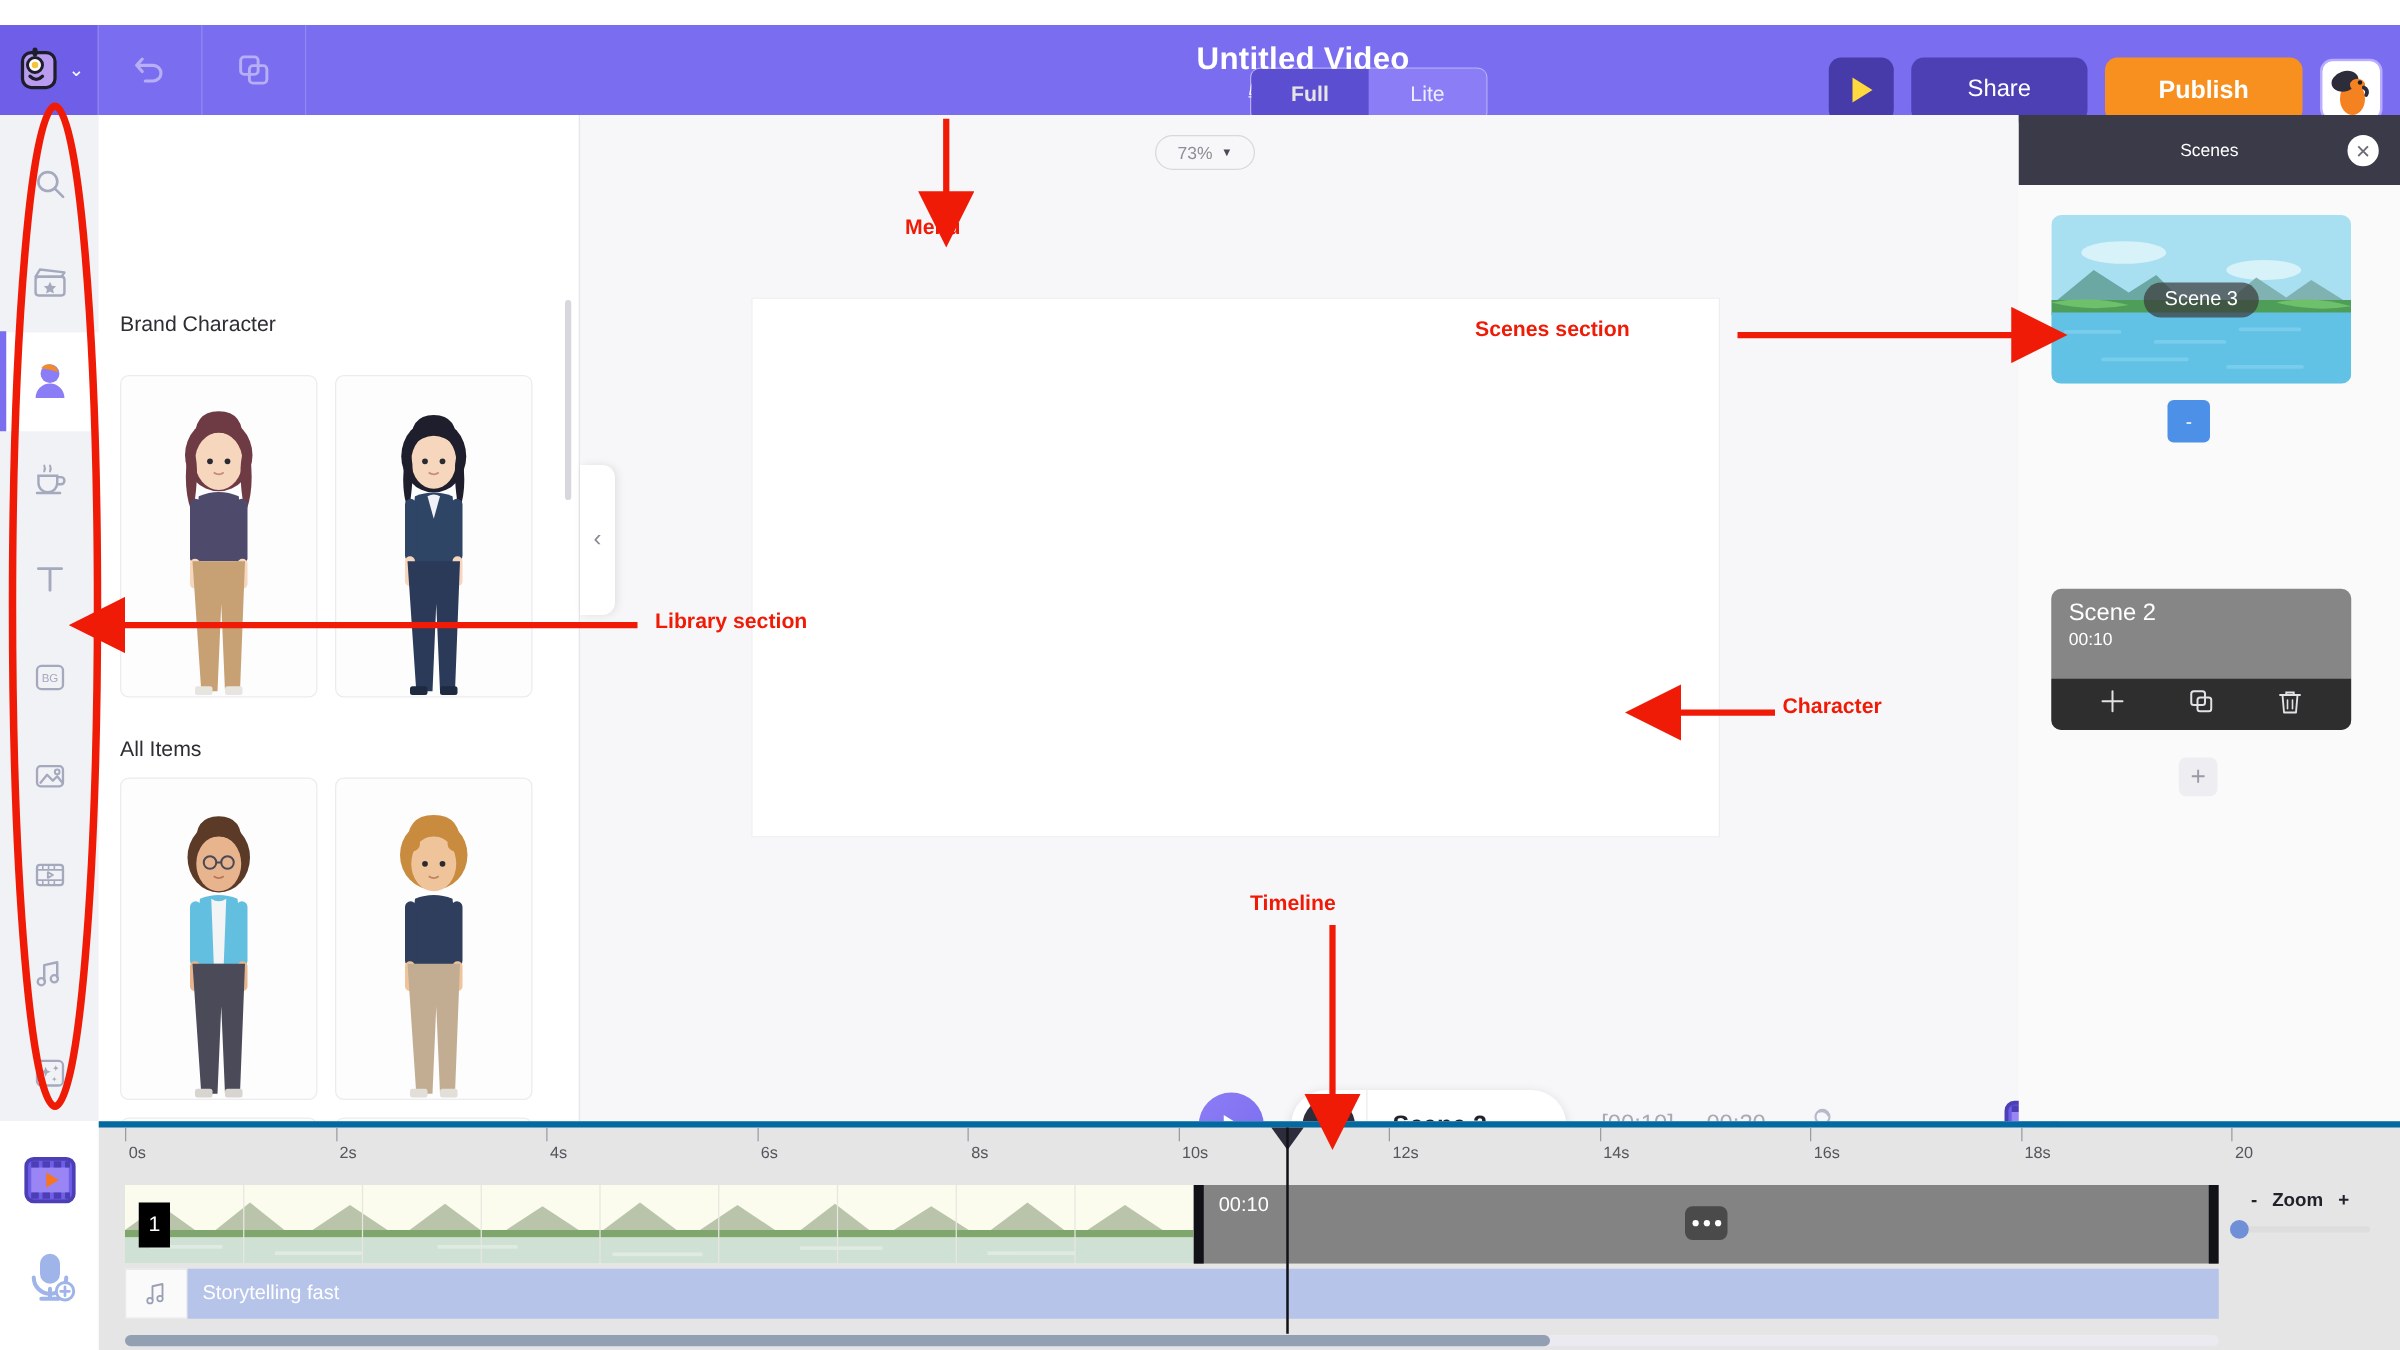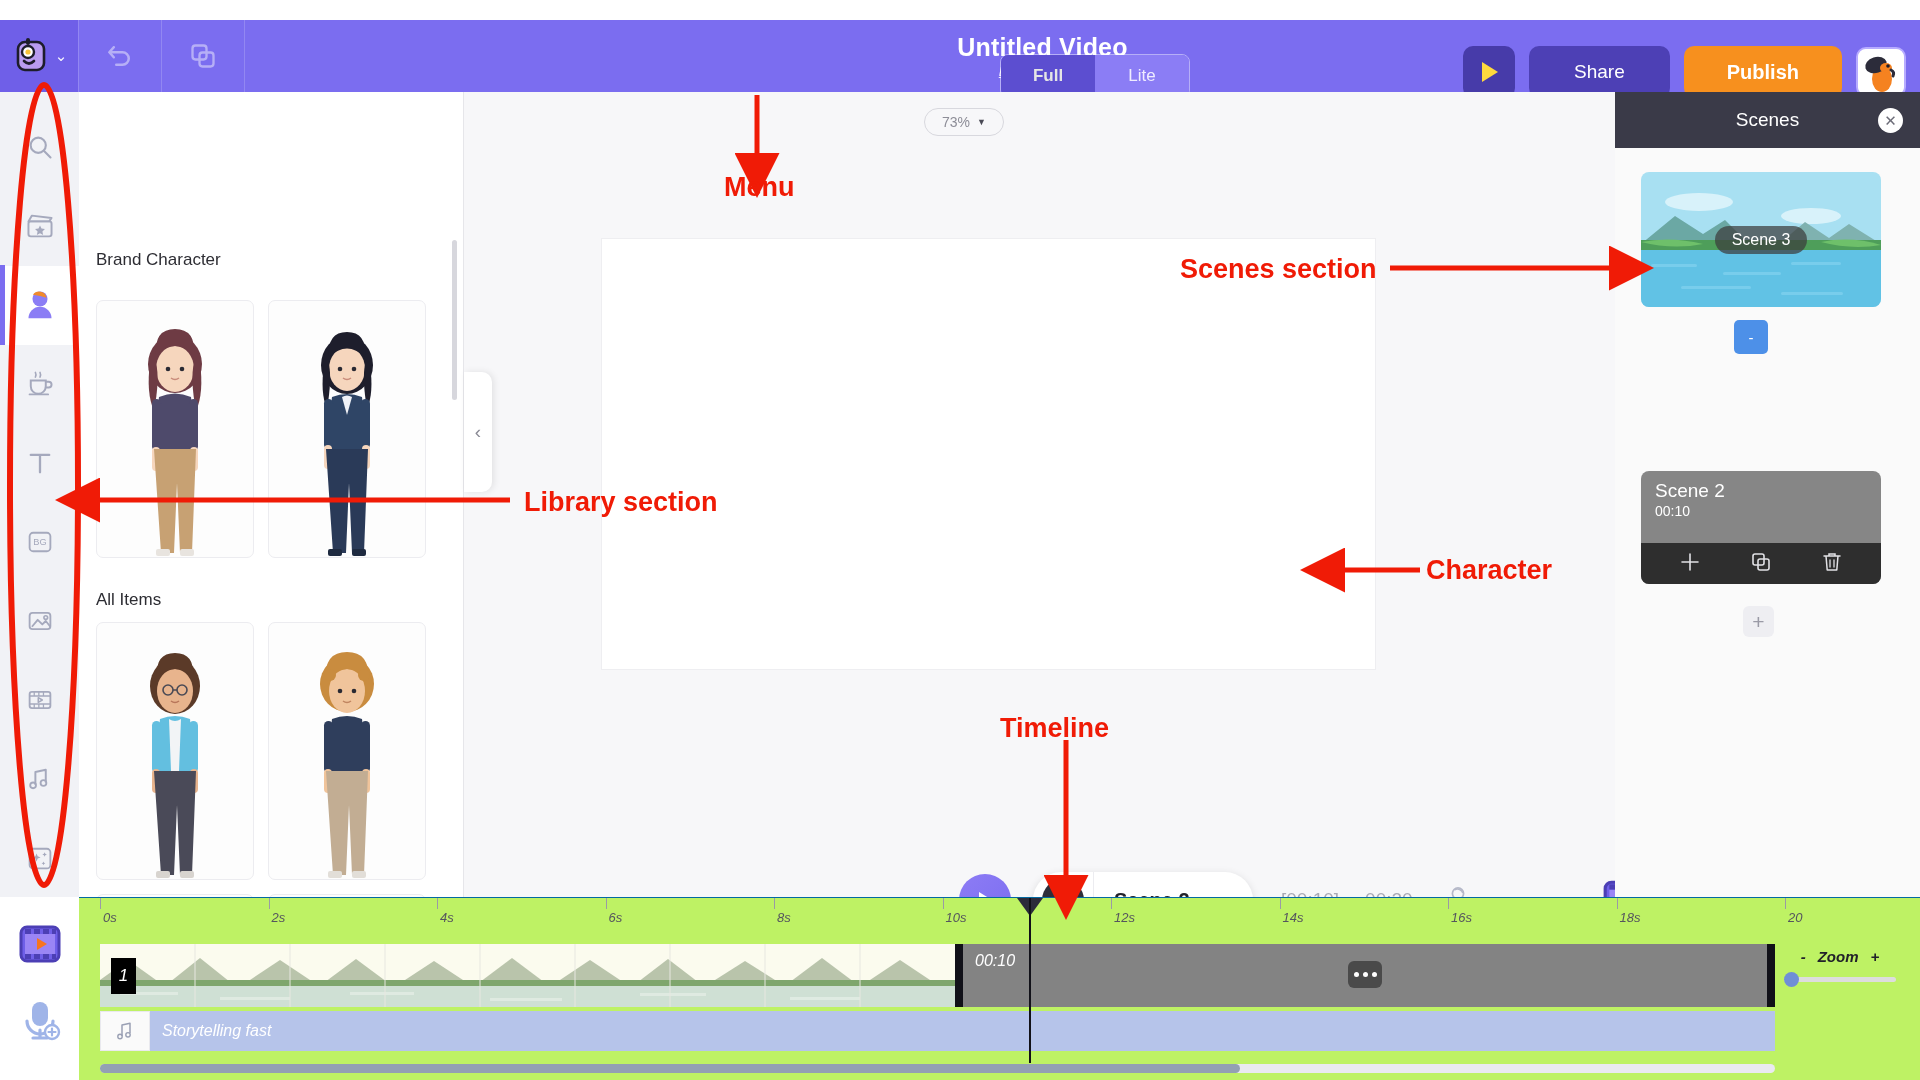--- a/index.html
+++ b/index.html
@@ -174,21 +174,21 @@
 
   
   .scenes {
     position: absolute; left: 1615px; top: 92px; width: 305px; height: 805px;
     background: #fafafa;
   }
   .scenes-head {
     height: 56px; background: #3a3a48; display: flex; align-items: center; justify-content: center;
     position: relative;
   }
-  .scenes-title { color: #ffffff; font-size: 19px; }
+  .scenes-title { color: #ffffff; font-size: 14px; }
   .scenes-close {
     position: absolute; right: 17px; top: 16px; width: 25px; height: 25px;
     border-radius: 50%; background: #ffffff; display: flex; align-items: center;
     justify-content: center; color: #6c6c78; font-size: 15px;
   }
   .scene-thumb {
     position: absolute; left: 26px; top: 80px; width: 240px; height: 135px;
     border-radius: 8px; overflow: hidden;
     display: flex; align-items: center; justify-content: center;
   }
@@ -214,21 +214,21 @@
   }
   .scene-add {
     position: absolute; left: 128px; top: 514px; width: 31px; height: 31px;
     border-radius: 6px; background: #eeeef2; color: #9a9aa6;
     display: flex; align-items: center; justify-content: center; font-size: 21px;
   }
 
   
   .timeline {
     position: absolute; left: 79px; top: 897px; width: 1841px; height: 183px;
-    background: #bef264; border-top: 1px solid #0369a1; font-style: italic;
+    background: #e5e5e5; border-top: 5px solid #0369a1;
   }
   .ruler { position: absolute; left: 0; top: 0; width: 1740px; height: 36px; }
   .tick { position: absolute; top: 0; }
   .tick-line { width: 1px; height: 11px; background: #9b9ba5; }
   .tick-lbl { font-size: 13px; color: #55555e; margin-top: 1px; margin-left: 3px; }
   .playhead-marker {
     position: absolute; left: 938px; top: 0; width: 0; height: 0;
     border-left: 13px solid transparent; border-right: 13px solid transparent;
     border-top: 18px solid #2c2c3a; z-index: 9;
   }
@@ -282,21 +282,21 @@
     display: flex; flex-direction: column; align-items: center; gap: 12px;
   }
   .zoom-row { display: flex; align-items: center; gap: 12px; font-size: 15px; font-weight: bold; color: #22222a;}
   .zoom-slider { position: relative; width: 112px; height: 5px; background: #ddd; border-radius: 3px; }
   .zoom-knob {
     position: absolute; left: 0; top: -5px; width: 15px; height: 15px; border-radius: 50%;
     background: #6f8fd6;
   }
 
   
-  .anno { position: absolute; color: #f01b06; font-weight: bold; font-size: 27px; z-index: 50; }
+  .anno { position: absolute; color: #f01b06; font-weight: bold; font-size: 17px; z-index: 50; }
   .anno-svg { position: absolute; left: 0; top: 0; width: 1920px; height: 1080px;
               pointer-events: none; z-index: 49; }
 </style>
 </head>
 <body>
 
 <div id="app">
 
   <div class="topbar">
     <div class="brand-zone">

